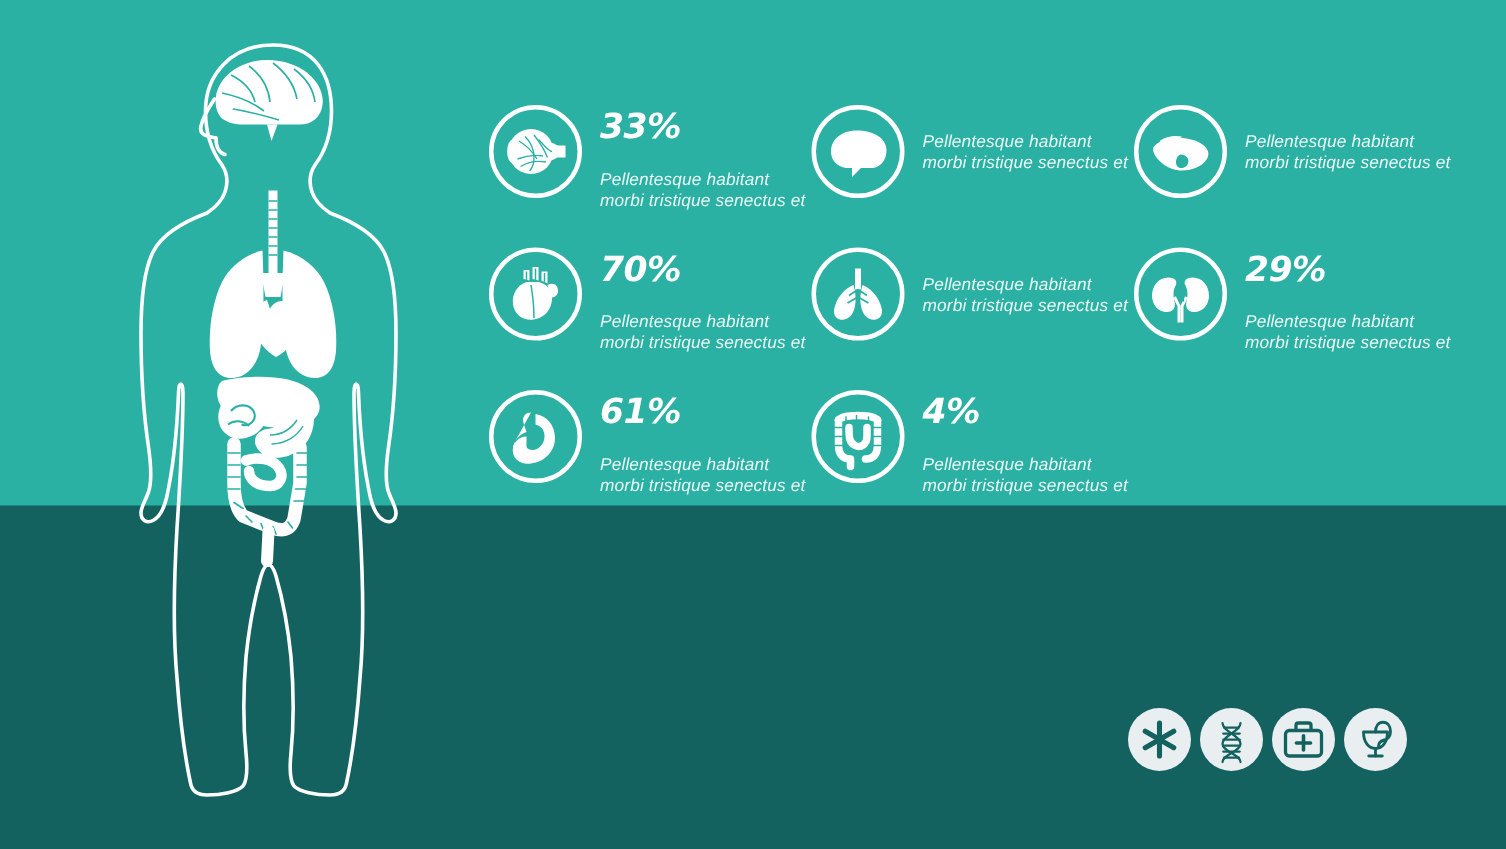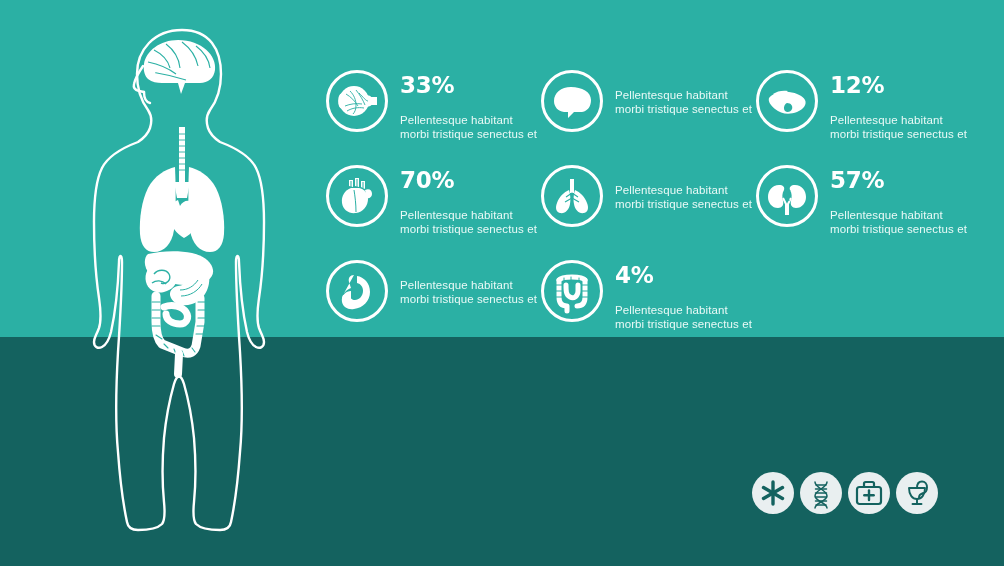--- a/index.html
+++ b/index.html
@@ -1,21 +1,21 @@
 <!DOCTYPE html>
 <html><head>
 <meta charset="utf-8">
 <style>
   html,body{margin:0;padding:0;}
   body{
     width:1004px;height:566px;overflow:hidden;
     font-family:"Liberation Sans", sans-serif;
     background:#2bb0a4;
   }
-  #stage{position:relative;width:1004px;height:566px;overflow:hidden;}
+  #stage{position:relative;width:1004px;height:566px;overflow:hidden;font-style:italic;}
 
   .bg-top{position:absolute;left:0;top:0;width:1004px;height:337px;background:#2bb0a4;}
   .bg-bottom{position:absolute;left:0;top:337px;width:1004px;height:229px;background:#14625f;}
 
   .body-figure{position:absolute;left:82px;top:22px;width:200px;height:510px;}
   .body-figure svg{display:block;width:200px;height:510px;}
 
   .stats{position:absolute;left:326px;top:60px;width:672px;height:285px;}
   .stat{position:absolute;width:225px;height:90px;}
   .stat .circle{
@@ -261,21 +261,20 @@
                    C 14 20 22 18 30 19
                    C 38 20 44 23 46 27
                    C 48 31 45 36 38 39
                    C 30 42 22 41 16 36
                    C 11 32 9 28 10 25 Z" fill="#ffffff"></path>
           <path d="M14 21 C18 18 24 17 29 18 C26 21 22 23 18 24 Z" fill="#ffffff"></path>
           <path d="M28 30 C32 30 34 33 33 36 C32 39 28 40 26 38 C24 36 25 31 28 30 Z" fill="#2bb0a4"></path>
         </svg>
       </div>
       <div class="txt">
-        <div class="pct">12%</div>
         <div class="l1">Pellentesque habitant</div>
         <div class="l2">morbi tristique senectus et</div>
       </div>
     </div>
 
     <div class="stat" style="left:0px;top:105px;">
       <div class="circle">
         <svg viewBox="0 0 56 56" xmlns="http://www.w3.org/2000/svg">
           <path d="M22 20
                    C 16 22 12 28 13 35
@@ -340,21 +339,21 @@
                    C 33 29 33 25 31 22
                    C 30 19 32 17 36 17 Z" fill="#ffffff"></path>
           <g fill="none" stroke="#ffffff" stroke-width="2">
             <path d="M24 30 L27 36 L27 47"></path>
             <path d="M32 30 L29 36 L29 47"></path>
           </g>
           <path d="M31 22 C29 25 29 29 30 33" fill="none" stroke="#2bb0a4" stroke-width="1.2"></path>
         </svg>
       </div>
       <div class="txt">
-        <div class="pct">57%</div>
+        <div class="pct">29%</div>
         <div class="l1">Pellentesque habitant</div>
         <div class="l2">morbi tristique senectus et</div>
       </div>
     </div>
 
     <div class="stat" style="left:0px;top:200px;">
       <div class="circle">
         <svg viewBox="0 0 56 56" xmlns="http://www.w3.org/2000/svg">
           <path d="M25 12
                    C 21 12 19 15 20 19
@@ -365,20 +364,21 @@
                    C 41 20 35 14 28 13
                    L 28 20
                    C 32 21 34 24 34 28
                    C 34 33 30 37 26 37
                    C 23 37 21 35 21 32
                    L 14 32" fill="#ffffff"></path>
           <path d="M13 37 C13 32 17 28 22 28 L22 36 C19 36 17 38 17 41 Z" fill="#ffffff"></path>
         </svg>
       </div>
       <div class="txt">
+        <div class="pct">61%</div>
         <div class="l1">Pellentesque habitant</div>
         <div class="l2">morbi tristique senectus et</div>
       </div>
     </div>
 
     <div class="stat" style="left:215px;top:200px;">
       <div class="circle">
         <svg viewBox="0 0 56 56" xmlns="http://www.w3.org/2000/svg">
           <g fill="none" stroke="#ffffff" stroke-width="5" stroke-linecap="round" stroke-linejoin="round">
             <path d="M15 17 L15 34 C15 40 18 43 23 43 L23 48"></path>

